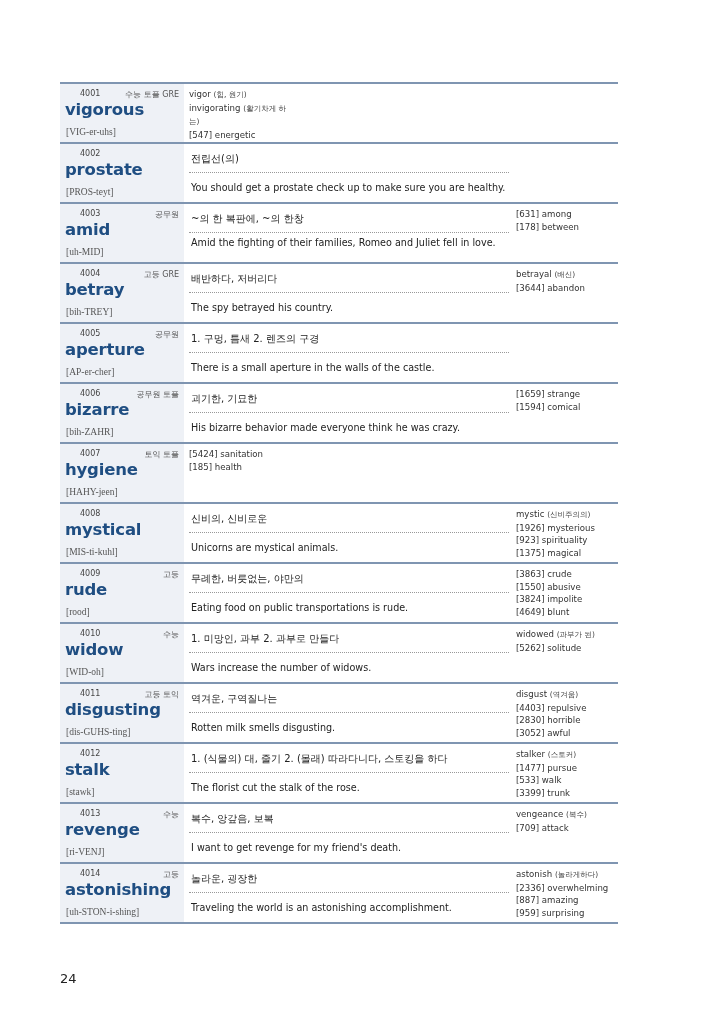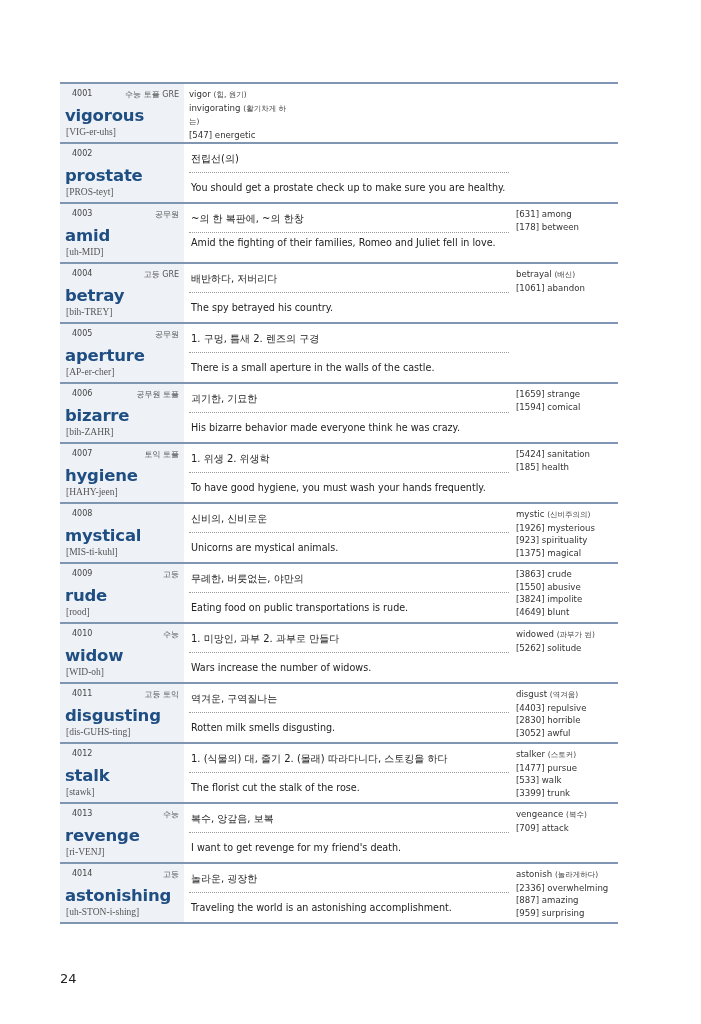--- a/index.html
+++ b/index.html
@@ -1,23 +1,23 @@
 <!DOCTYPE html>
 <html><head>
 <meta charset="utf-8">
 <style>
   html, body { margin: 0; padding: 0; background: #ffffff; }
   body { width: 701px; height: 1024px; position: relative; font-family: "DejaVu Sans", "Liberation Sans", sans-serif; color: #222; overflow: hidden; }
   .page { position: absolute; left: 60px; top: 82px; width: 558px; }
   .entry { position: relative; height: 58px; border-top: 2px solid #7f95b1; display: flex; }
   .entry:last-child { border-bottom: 2px solid #7f95b1; }
   .left { width: 124px; background: #eef1f6; position: relative; padding: 0 6px 0 6px; box-sizing: border-box; }
-  .num { position: absolute; left: 12px; top: 5px; font-size: 8px; color: #444; }
+  .num { position: absolute; left: 20px; top: 5px; font-size: 8px; color: #444; }
   .tags { position: absolute; right: 5px; top: 5px; font-size: 8px; color: #555; }
-  .word { position: absolute; left: 5px; top: 16px; font-size: 16.5px; font-weight: bold; color: #1f4e82; letter-spacing: -0.2px; margin-top: 6px; }
+  .word { position: absolute; left: 5px; top: 16px; font-size: 16.5px; font-weight: bold; color: #1f4e82; letter-spacing: -0.2px; }
   .pron { position: absolute; left: 6px; bottom: 5px; font-family: "Liberation Serif", serif; font-size: 9.5px; color: #555; margin-top: 48px; }
   .mid { width: 327px; position: relative; }
   .meaning { position: absolute; left: 7px; top: 8px; right: 5px; font-size: 10px; color: #222; }
   .sep { position: absolute; left: 5px; right: 2px; top: 28px; border-top: 1px dotted #999; }
   .example { position: absolute; left: 7px; top: 33px; right: 4px; font-size: 9.6px; color: #222; line-height: 12px; }
   .example.one { top: 38px; }
   .right { width: 107px; position: relative; padding: 4px 0 0 5px; box-sizing: border-box; }
   .rel { font-size: 8.6px; color: #333; line-height: 12.5px; white-space: nowrap; }
   .rel .ko { font-size: 7.5px; color: #444; }
   .rel.wrap { white-space: normal; }
@@ -78,21 +78,21 @@
         <span class="word">betray</span>
         <span class="pron">[bih-TREY]</span>
       </div>
       <div class="mid">
         <span class="meaning">배반하다, 저버리다</span>
         <div class="sep"></div>
         <span class="example one">The spy betrayed his country.</span>
       </div>
       <div class="right">
         <div class="rel"><span>betrayal</span> <span class="ko">(배신)</span></div>
-        <div class="rel"><span>[1061] abandon</span></div>
+        <div class="rel"><span>[3644] abandon</span></div>
       </div>
     </div>
     <div class="entry">
       <div class="left">
         <span class="num">4005</span>
         <span class="tags">공무원</span>
         <span class="word">aperture</span>
         <span class="pron">[AP-er-cher]</span>
       </div>
       <div class="mid">
@@ -118,25 +118,20 @@
         <div class="rel"><span>[1659] strange</span></div>
         <div class="rel"><span>[1594] comical</span></div>
       </div>
     </div>
     <div class="entry">
       <div class="left">
         <span class="num">4007</span>
         <span class="tags">토익 토플</span>
         <span class="word">hygiene</span>
         <span class="pron">[HAHY-jeen]</span>
-      </div>
-      <div class="mid">
-        <span class="meaning">1. 위생  2. 위생학</span>
-        <div class="sep"></div>
-        <span class="example one">To have good hygiene, you must wash your hands frequently.</span>
       </div>
       <div class="right">
         <div class="rel"><span>[5424] sanitation</span></div>
         <div class="rel"><span>[185] health</span></div>
       </div>
     </div>
     <div class="entry">
       <div class="left">
         <span class="num">4008</span>
         <span class="tags"></span>

